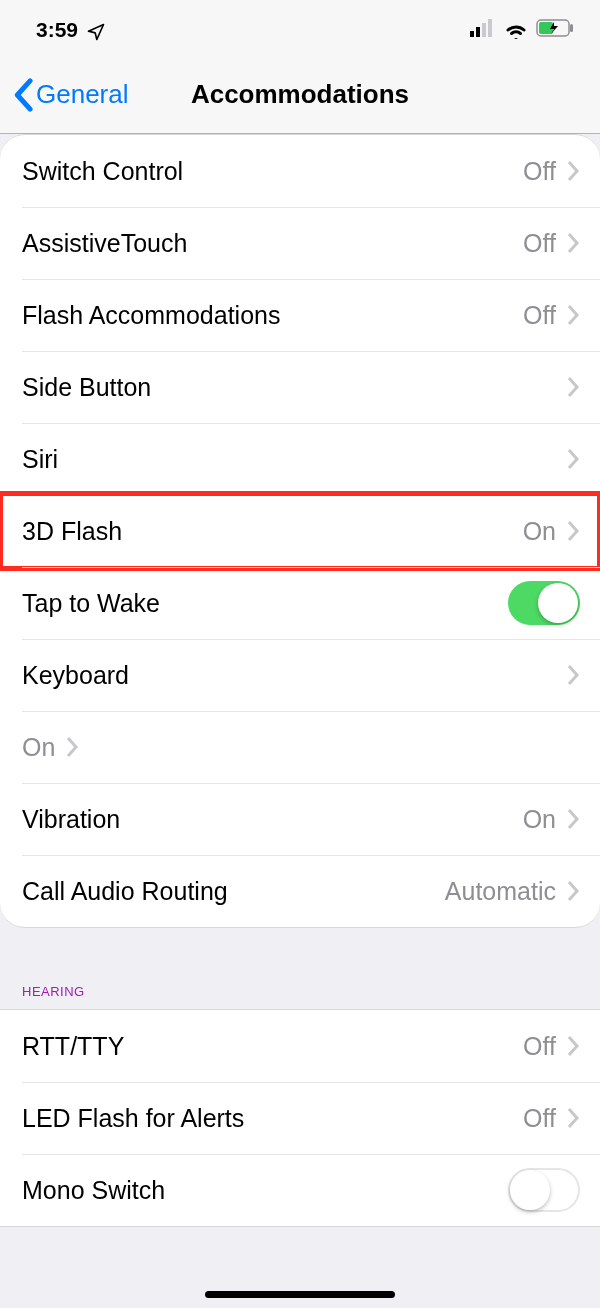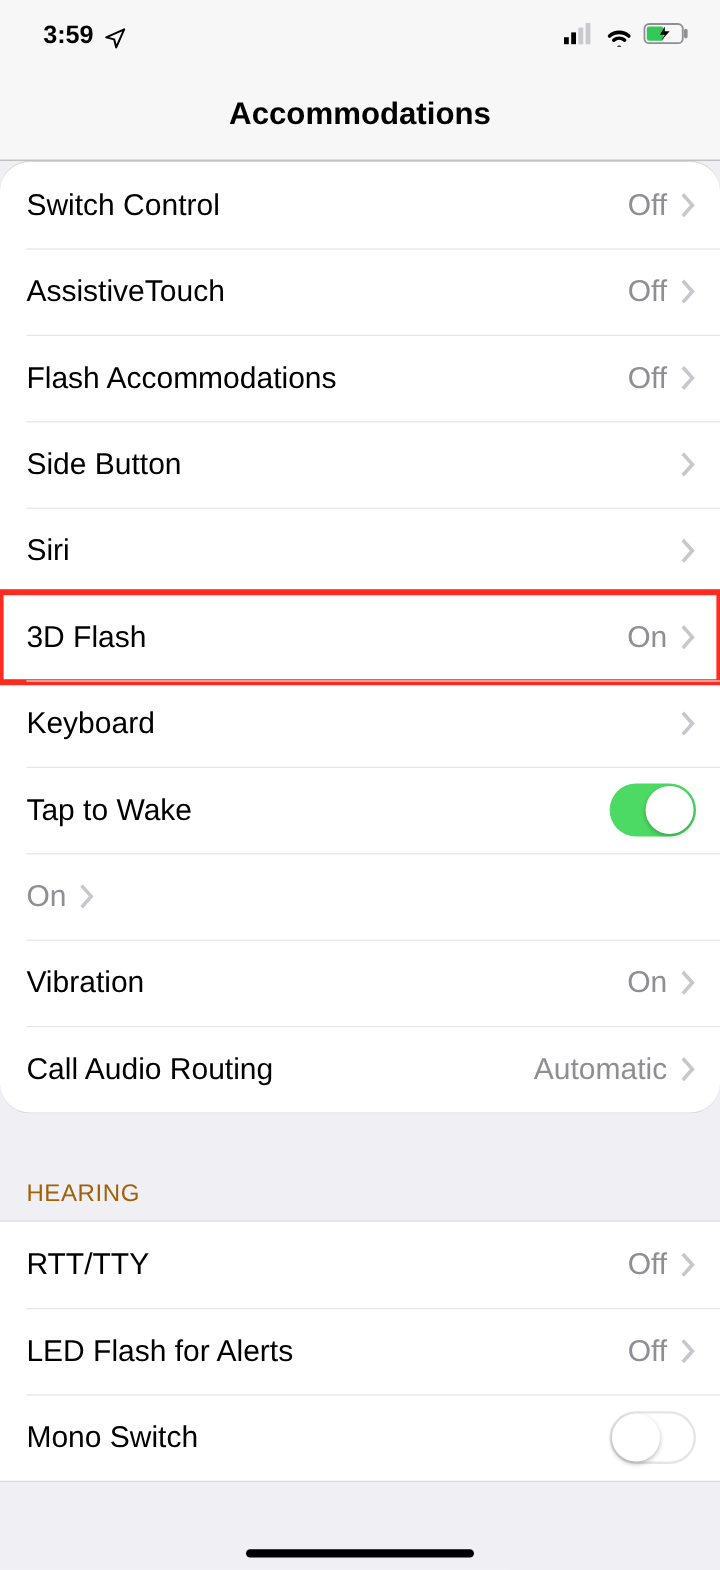--- a/index.html
+++ b/index.html
@@ -11,21 +11,21 @@
   .status-left { display: flex; align-items: flex-end; gap: 8px; font-size: 21px; font-weight: 600; }
   .status-right { display: flex; align-items: center; gap: 8px; }
 
   
   .nav-bar { height: 78px; display: flex; align-items: center; position: relative; background: #f7f7f8; border-bottom: 1px solid #b3b3b6; }
   .nav-back { display: flex; align-items: center; gap: 2px; color: #007aff; font-size: 26px; padding-left: 12px; cursor: pointer; }
   .nav-back svg { width: 22px; height: 34px; }
   .nav-title { position: absolute; left: 0; right: 0; text-align: center; font-size: 26px; font-weight: 600; pointer-events: none; }
 
   .list { background: #efeff4; flex: 1; }
-  .group-header { font-size: 20px; color: #a16207; letter-spacing: 0.5px; padding: 56px 22px 10px 22px; text-transform: uppercase; }
+  .group-header { font-size: 13px; color: #a21caf; letter-spacing: 0.5px; padding: 56px 22px 10px 22px; text-transform: uppercase; }
   .rows { background: #fff; }
   .row { display: flex; align-items: center; height: 72px; padding: 0 20px 0 22px; position: relative; cursor: pointer; }
   .row + .row::before { content: ""; position: absolute; top: 0; left: 22px; right: 0; height: 1px; background: #e5e5e8; }
   .rows { border-top: 1px solid #d8d8db; border-bottom: 1px solid #d8d8db; }
   .row-label { font-size: 25px; flex: 1; }
   .row-value { font-size: 25px; color: #8e8e93; margin-right: 10px; }
   .chevron { width: 14px; height: 24px; flex: 0 0 auto; }
   .chevron path { stroke: #c7c7cc; stroke-width: 3; fill: none; }
 
   .highlight-box { position: absolute; border: 5px solid #ff2b1e; pointer-events: none; }
@@ -77,20 +77,26 @@
         <rect x="1" y="1" width="32" height="16" rx="4" ry="4" fill="none" stroke="#8e8e93" stroke-width="1.5"></rect>
         <rect x="34" y="5" width="3" height="8" rx="1.5" fill="#8e8e93"></rect>
         <rect x="3" y="3" width="14" height="12" rx="2" fill="#34c759"></rect>
         <path d="M18 3 L14 10 L18 10 L15 15 L22 7 L18 7 Z" fill="#000"></path>
       </svg>
     </span>
   </div>
 </div>
 
 <div class="nav-bar">
+  <div class="nav-back">
+    <svg viewBox="0 0 14 24">
+        <path d="M12 2 L3 12 L12 22" stroke="#007aff" stroke-width="3.5" fill="none" stroke-linecap="round" stroke-linejoin="round"></path>
+      </svg>
+    <span>General</span>
+  </div>
   <div class="nav-title">Accommodations</div>
 </div>
 
 <div class="list">
 
   <div class="rows" style="position:relative;border-radius:25px;">
     <div class="row">
       <span class="row-label">Switch Control</span>
       <span class="row-value">Off</span>
       <svg class="chevron" viewBox="0 0 14 24">
@@ -125,35 +131,35 @@
           <path d="M3 3 L11 12 L3 21"></path>
         </svg>
     </div>
     <div class="row" style="position:relative;">
       <span class="row-label">3D Flash</span>
       <span class="row-value">On</span>
       <svg class="chevron" viewBox="0 0 14 24">
           <path d="M3 3 L11 12 L3 21"></path>
         </svg>
       <div class="highlight-box" style="left:-2px; right:-2px; top:-4px; bottom:-4px;"></div>
-    </div>
-    <div class="row">
-      <span class="row-label">Keyboard</span>
-      <span class="row-value"></span>
-      <svg class="chevron" viewBox="0 0 14 24">
-          <path d="M3 3 L11 12 L3 21"></path>
-        </svg>
     </div>
     <div class="row">
       <span class="row-label">Tap to Wake</span>
       <div class="toggle on">
           <div class="knob"></div>
         </div>
     </div>
     <div class="row">
+      <span class="row-label">Keyboard</span>
+      <span class="row-value"></span>
+      <svg class="chevron" viewBox="0 0 14 24">
+          <path d="M3 3 L11 12 L3 21"></path>
+        </svg>
+    </div>
+    <div class="row">
       <span class="row-value">On</span>
       <svg class="chevron" viewBox="0 0 14 24">
           <path d="M3 3 L11 12 L3 21"></path>
         </svg>
     </div>
     <div class="row">
       <span class="row-label">Vibration</span>
       <span class="row-value">On</span>
       <svg class="chevron" viewBox="0 0 14 24">
           <path d="M3 3 L11 12 L3 21"></path>

